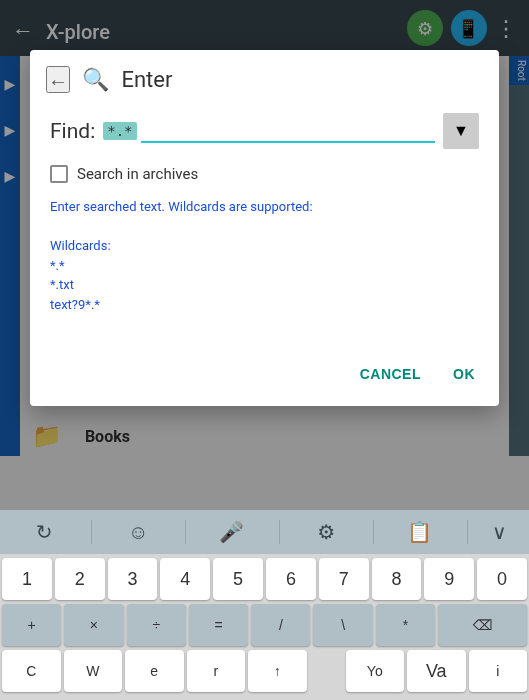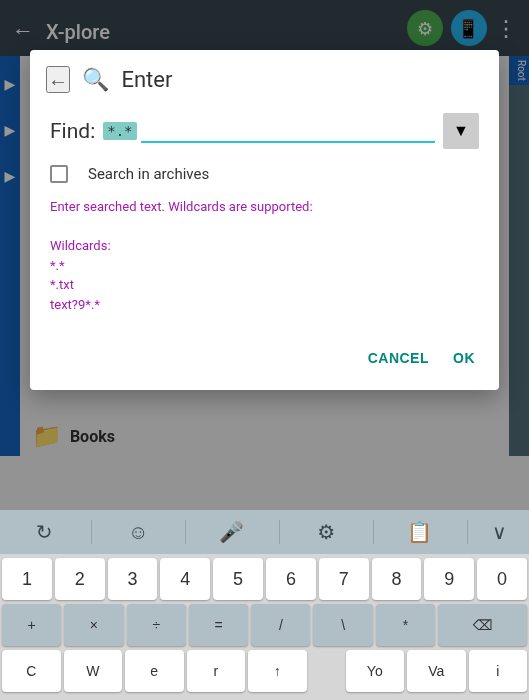--- a/index.html
+++ b/index.html
@@ -141,20 +141,21 @@
 
     .folder-icon {
       font-size: 24px;
       color: #f9a825;
     }
 
     .folder-name {
       font-size: 16px;
       font-weight: bold;
       color: #333;
+      margin-left: 15px;
     }
 
     
     .overlay {
       position: absolute;
       top: 0; left: 0;
       width: 529px;
       height: 700px;
       background: rgba(0,0,0,0.4);
       z-index: 10;
@@ -252,49 +253,49 @@
       display: flex;
       align-items: center;
       justify-content: center;
       cursor: pointer;
       font-size: 16px;
     }
 
     .checkbox-row {
       display: flex;
       align-items: flex-end;
-      gap: 20px;
+      gap: 9px;
       margin-bottom: 14px;
     }
 
     .checkbox {
       width: 18px;
       height: 18px;
       border: 2px solid #888;
       border-radius: 2px;
       cursor: pointer;
     }
 
     .checkbox-label {
       font-size: 15px;
       color: #333;
     }
 
     .help-text {
       font-size: 13px;
-      color: #a21caf;
+      color: #1d4ed8;
       line-height: 1.5;
-      margin-bottom: 4px;
+      margin-bottom: 20px;
     }
 
     .dialog-actions {
       display: flex;
       justify-content: flex-end;
       padding: 8px 20px 8px;
-      gap: 16px;
+      gap: 24px;
     }
 
     .btn-cancel {
       color: #00897b;
       font-size: 14px;
       font-weight: 700;
       letter-spacing: 0.5px;
       background: none;
       border: none;
       cursor: pointer;
@@ -523,17 +524,17 @@
       <button class="kb-key-dark kb-key-wide">⌫</button>
     </div>
 
     <div class="kb-row">
       <button class="kb-key" style="font-size:14px;">С</button>
       <button class="kb-key" style="font-size:14px;">W</button>
       <button class="kb-key" style="font-size:14px;">е</button>
       <button class="kb-key" style="font-size:14px;">r</button>
       <button class="kb-key" style="font-size:14px;">↑</button>
       <button class="kb-key" style="font-size:14px;margin-left:36px;">Yo</button>
-      <button class="kb-key" style="font-size:14px;text-align:right;">Va</button>
+      <button class="kb-key" style="font-size:18px;text-align:right;">Va</button>
       <button class="kb-key" style="font-size:14px;">i</button>
     </div>
   </div>
 </div>
 
 </body></html>

